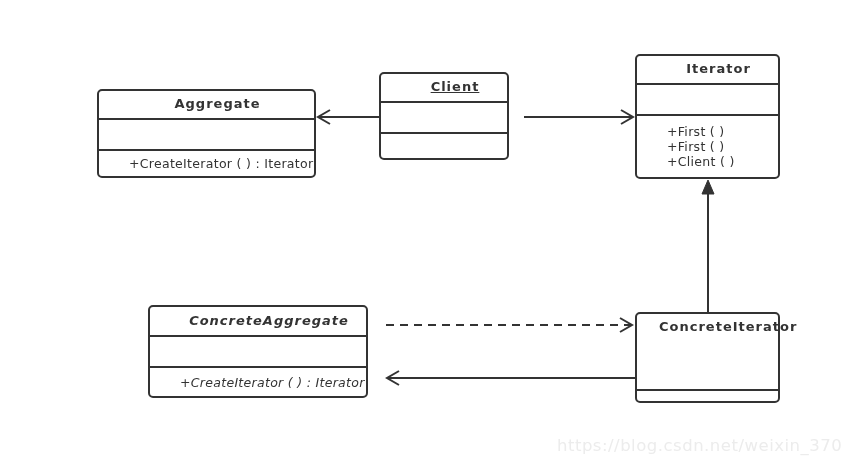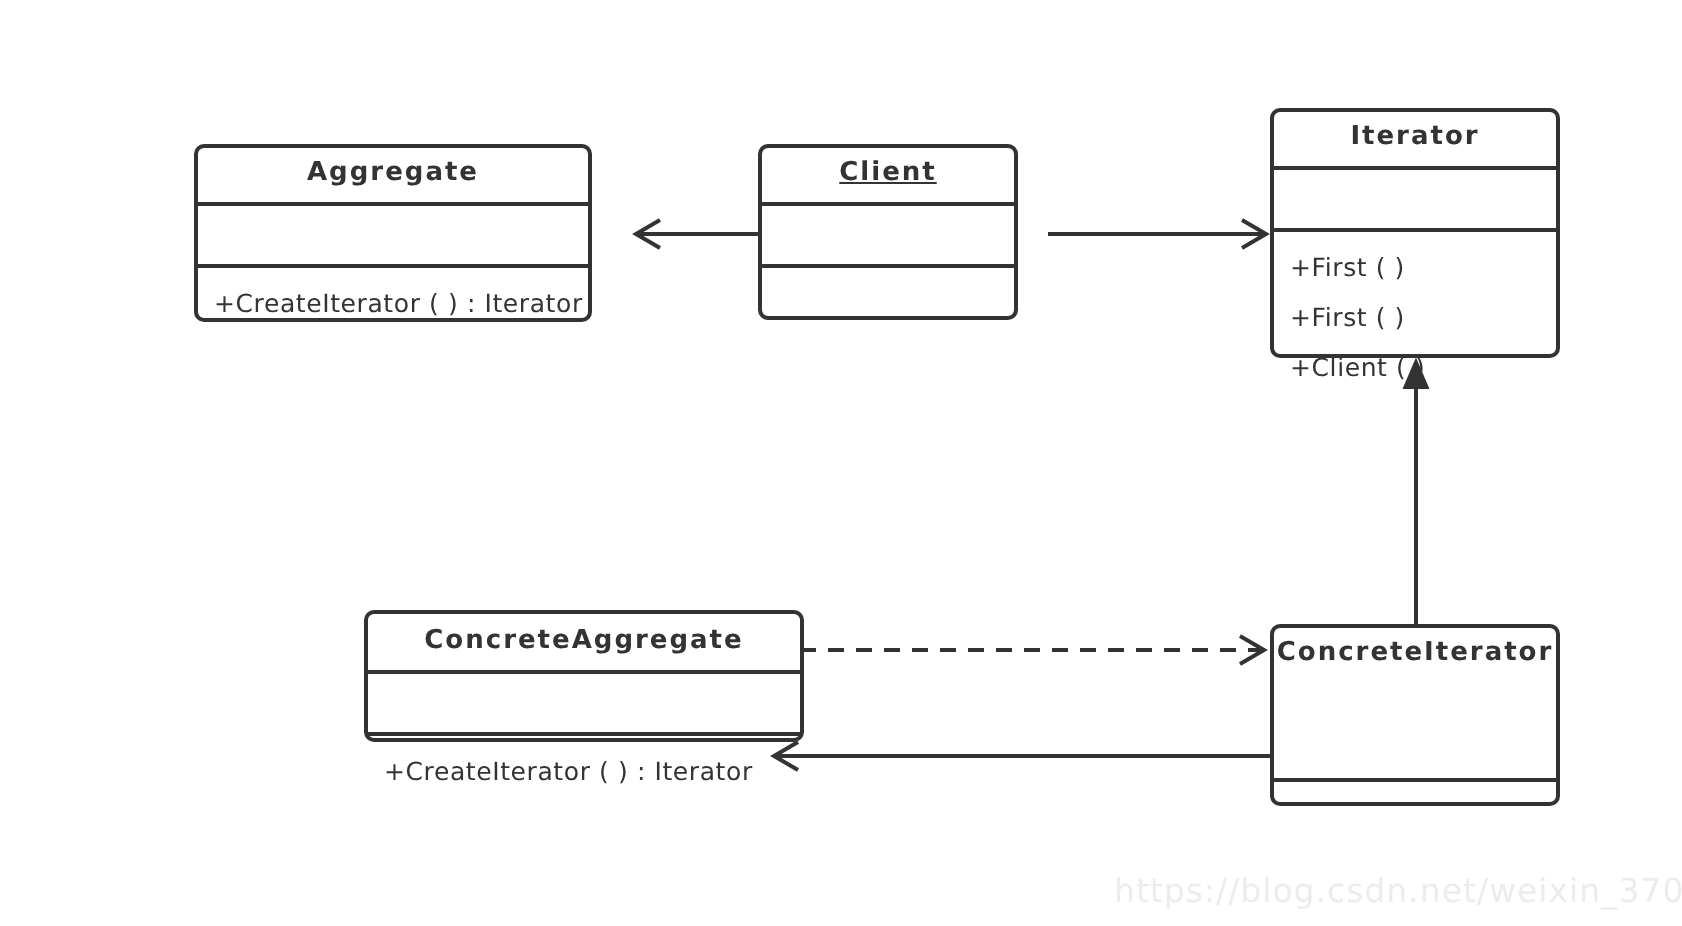--- a/index.html
+++ b/index.html
@@ -29,46 +29,46 @@
   }
   .cls {
     position: absolute;
     box-sizing: border-box;
     border: 2px solid #333333;
     border-radius: 5px;
     background: #ffffff;
     display: flex;
     flex-direction: column;
   }
-  .sec { box-sizing: border-box; }
+  .sec { box-sizing: border-box; padding-left: 22px; }
   .sec + .sec { border-top: 2px solid #333333; }
   .title {
     height: 27px;
     line-height: 26px;
     text-align: center;
     font-weight: bold;
     font-size: 13px;
     letter-spacing: 1px;
     flex: none;
   }
   .attrs { height: 31px; flex: none; }
   .methods {
     flex: 1;
     display: flex;
     flex-direction: column;
     justify-content: center;
     font-size: 12.5px;
     letter-spacing: 0.3px;
   }
-  .m { padding-left: 8px; line-height: 15px; white-space: nowrap; margin-top: 10px; }
+  .m { padding-left: 8px; line-height: 15px; white-space: nowrap; }
 
-  #box-aggregate          { left:  97px; top:  72px; width: 199px; height: 89px; }
+  #box-aggregate          { left:  97px; top:  89px; width: 219px; height: 89px; }
   #box-client             { left: 379px; top:  72px; width: 130px; height: 88px; text-decoration: underline; }
   #box-iterator           { left: 635px; top:  54px; width: 145px; height: 125px; }
-  #box-concrete-aggregate { left: 182px; top: 305px; width: 220px; height: 66px; }
+  #box-concrete-aggregate { left: 148px; top: 305px; width: 220px; height: 93px; font-style: italic; }
   #box-concrete-aggregate .title { height: 28px; line-height: 27px; }
   #box-concrete-iterator  { left: 635px; top: 312px; width: 145px; height: 91px; gap: 48px; }
 
   .watermark {
     position: absolute;
     left: 557px;
     top: 436px;
     font-size: 16.5px;
     letter-spacing: 0.5px;
     color: #ececec;

